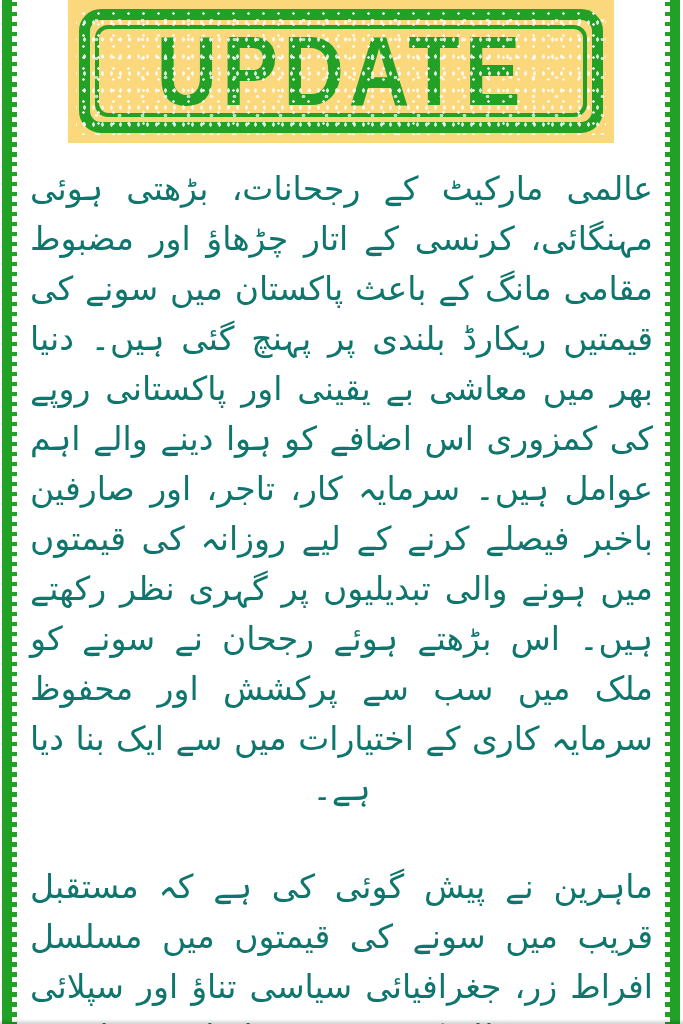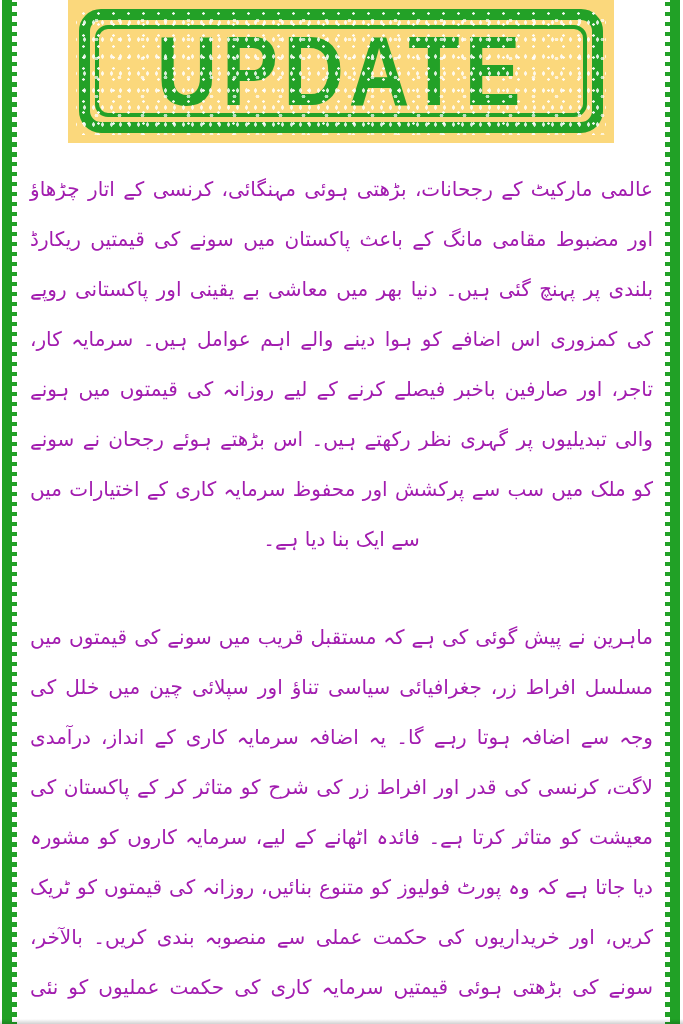--- a/index.html
+++ b/index.html
@@ -60,22 +60,22 @@
     background-position: 0 0, 4px 6px, 9px 3px;
   }
 
   
   .article {
     position: absolute; top: 152px; left: 30px; right: 30px; bottom: 0;
     direction: rtl;
   }
   .article p {
     margin: 0 0 48px 0;
-    color: #a21caf;
-    font-size: 20px;
+    color: #0f766e;
+    font-size: 33px;
     line-height: 50px;
     text-align: justify;
     text-align-last: center;
     font-family: "DejaVu Sans", sans-serif;
   }
   .article p:first-child { margin-top: 12px; }
 
   .bottom-shadow {
     position: absolute; left: 0; right: 0; bottom: 0; height: 5px;
     background: linear-gradient(to bottom, rgba(0,0,0,0), rgba(0,0,0,0.18));

